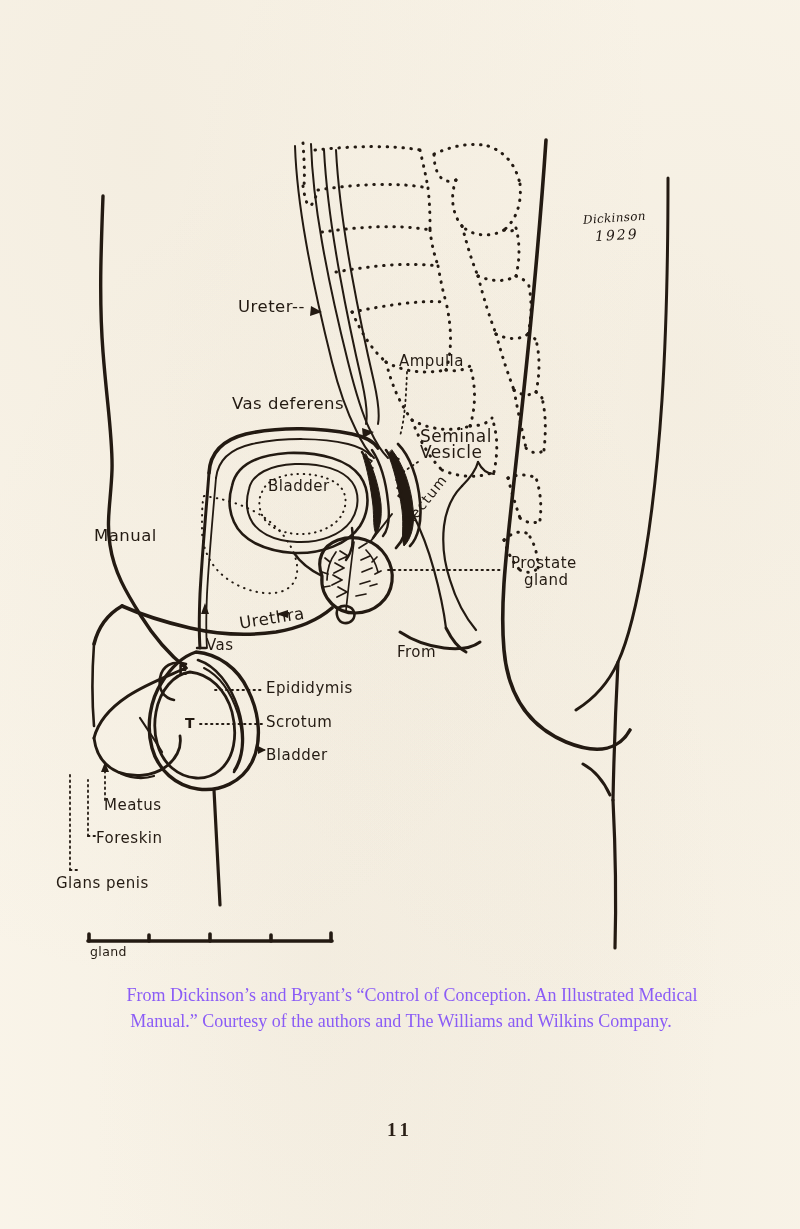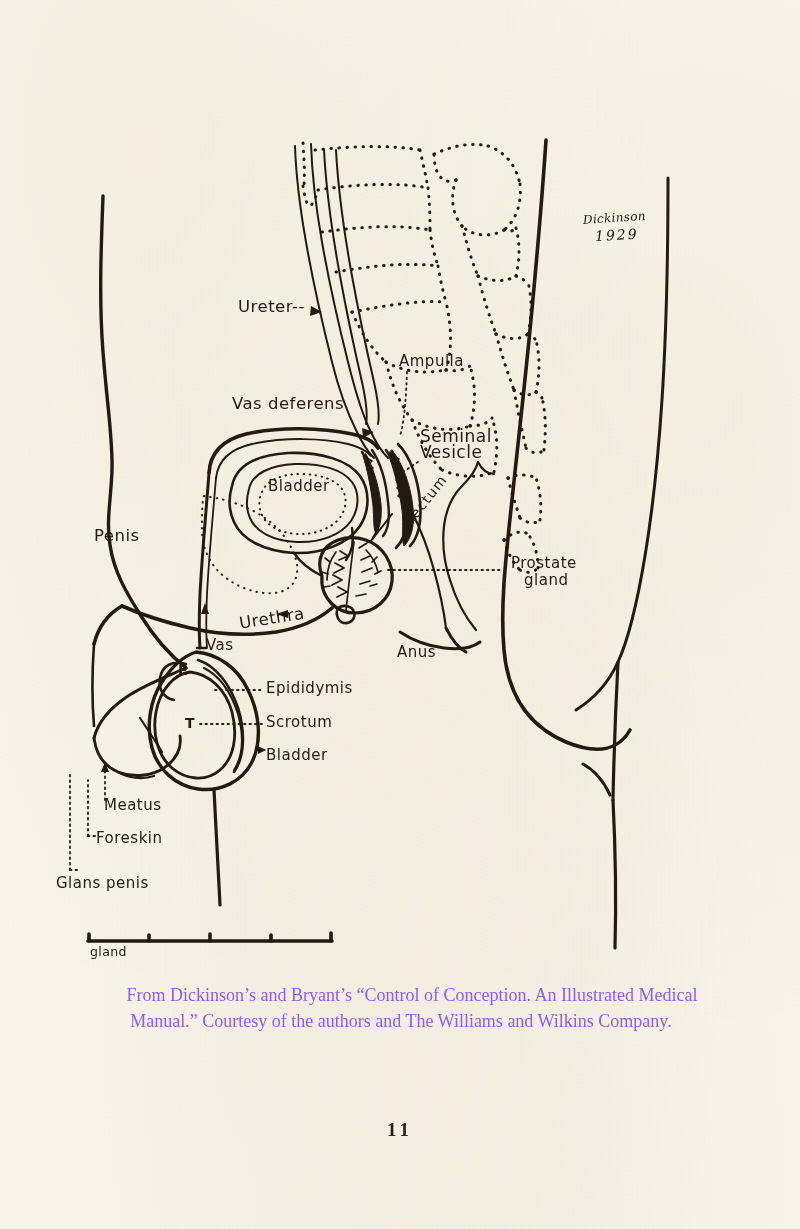--- a/index.html
+++ b/index.html
@@ -403,30 +403,30 @@
 
   <div class="hand-label lbl-lg" style="left:232px; top:395px;">Vas deferens</div>
 
   <div class="hand-label lbl-sm" style="left:420px; top:428px;">Seminal</div>
   <div class="hand-label lbl-sm" style="left:420px; top:444px;">Vesicle</div>
 
   <div class="hand-label lbl-md" style="left:268px; top:479px;">Bladder</div>
 
   <div class="hand-label rot-rectum" style="left:401px; top:520px;">Rectum</div>
 
-  <div class="hand-label lbl-lg" style="left:94px; top:527px;">Penis</div>
+  <div class="hand-label lbl-lg" style="left:94px; top:527px;">Manual</div>
 
   <div class="hand-label lbl-md" style="left:511px; top:556px;">Prostate</div>
   <div class="hand-label lbl-md" style="left:524px; top:573px;">gland</div>
 
   <div class="hand-label lbl-lg" style="left:238px; top:615px; transform:rotate(-9deg); transform-origin:left top;">Urethra</div>
 
   <div class="hand-label lbl-md" style="left:206px; top:638px;">Vas</div>
 
-  <div class="hand-label lbl-md" style="left:397px; top:645px;">Anus</div>
+  <div class="hand-label lbl-md" style="left:397px; top:645px;">From</div>
 
   <div class="hand-label lbl-md" style="left:266px; top:681px;">Epididymis</div>
 
   <div class="hand-label lbl-md" style="left:266px; top:715px;">Scrotum</div>
 
   <div class="hand-label lbl-md" style="left:266px; top:748px;">Bladder</div>
 
   <div class="hand-label lbl-md" style="left:104px; top:798px;">Meatus</div>
 
   <div class="hand-label lbl-md" style="left:96px; top:831px;">Foreskin</div>

